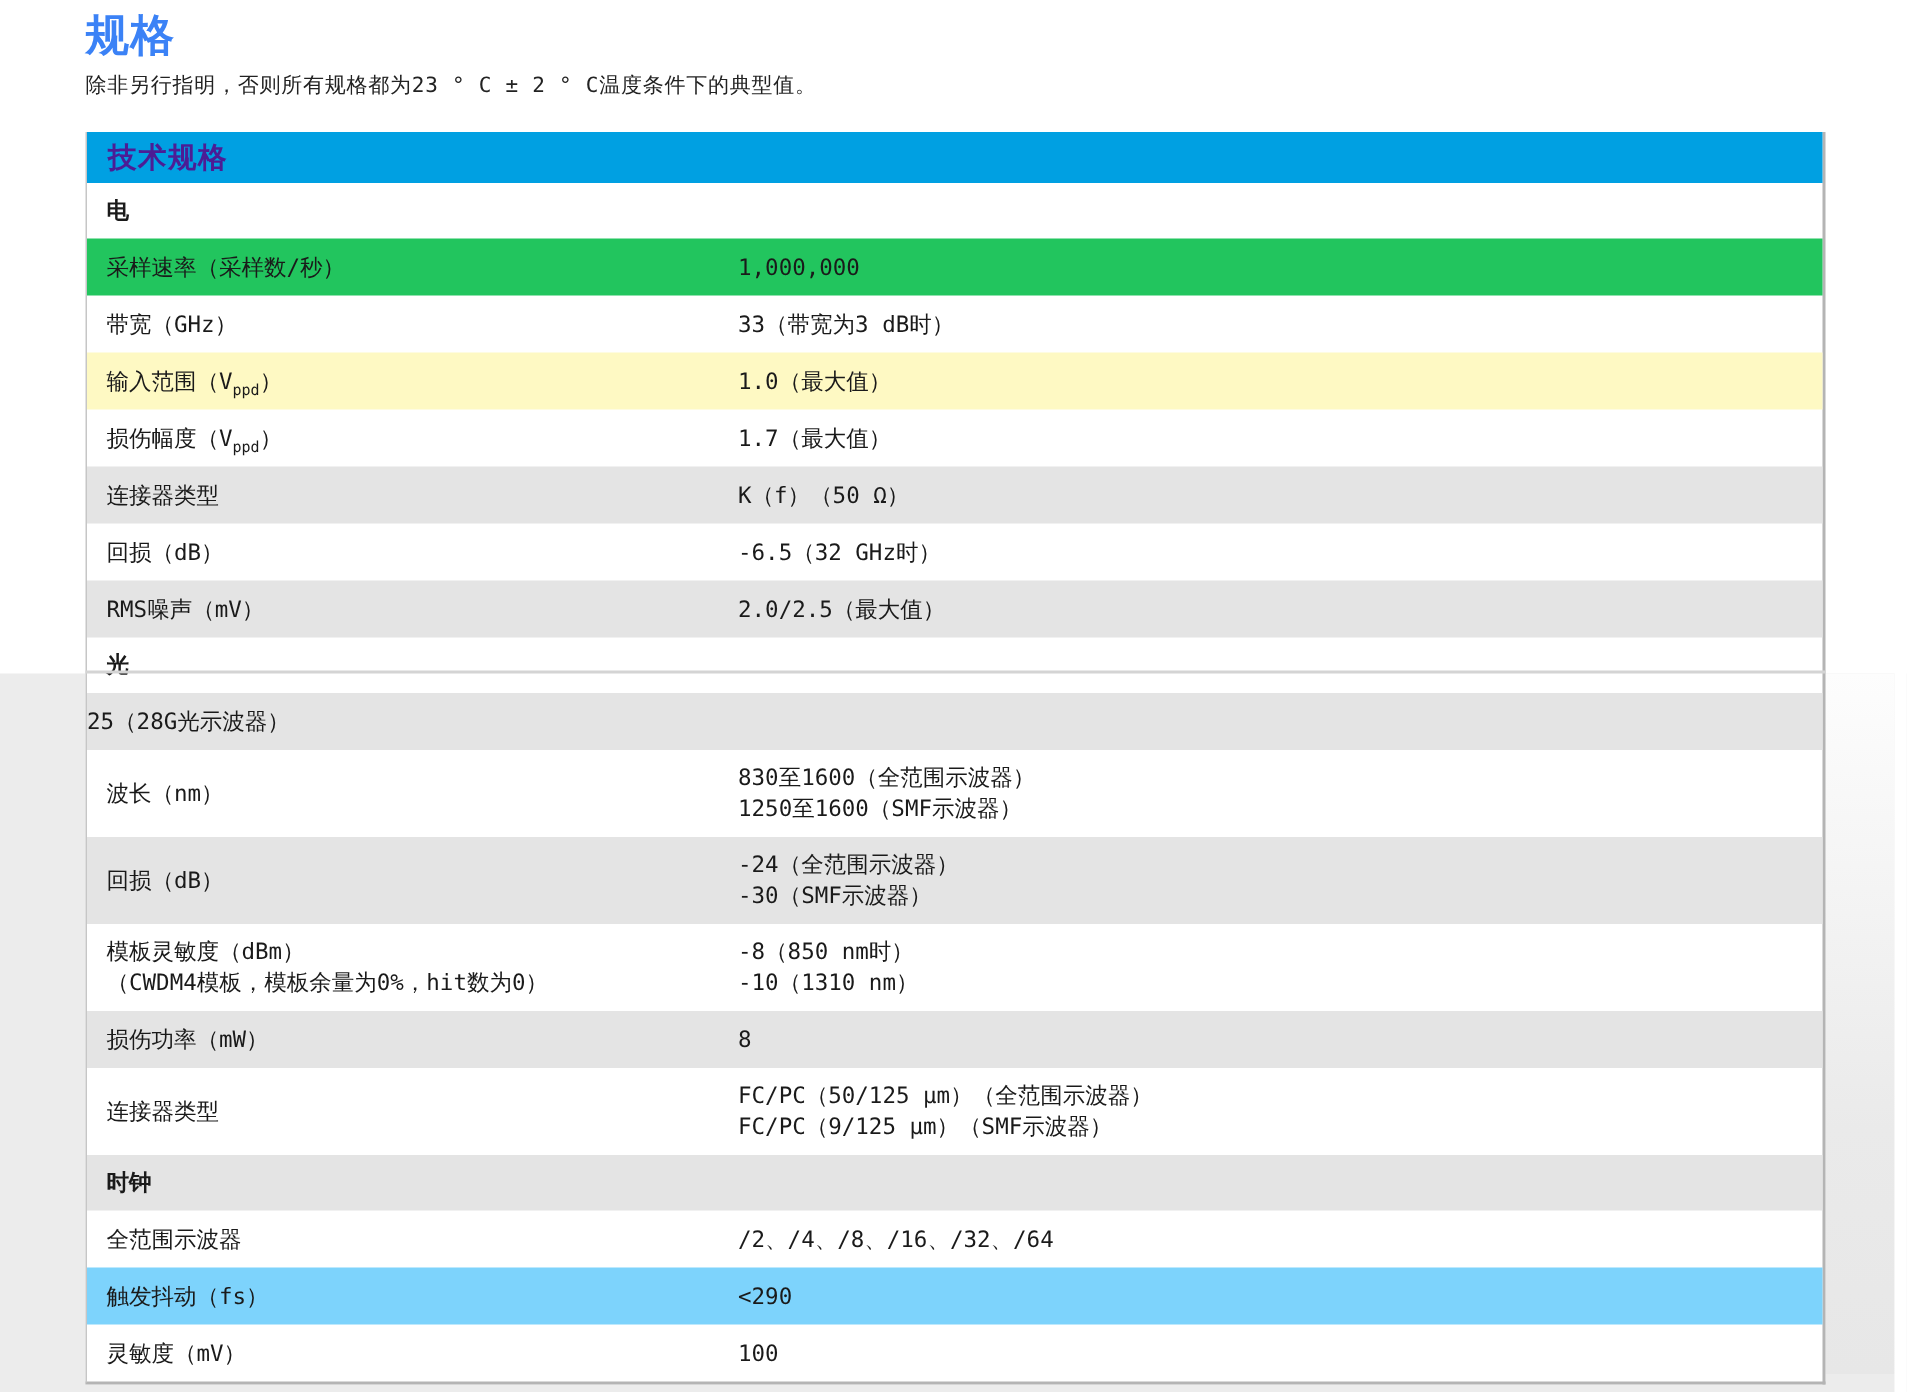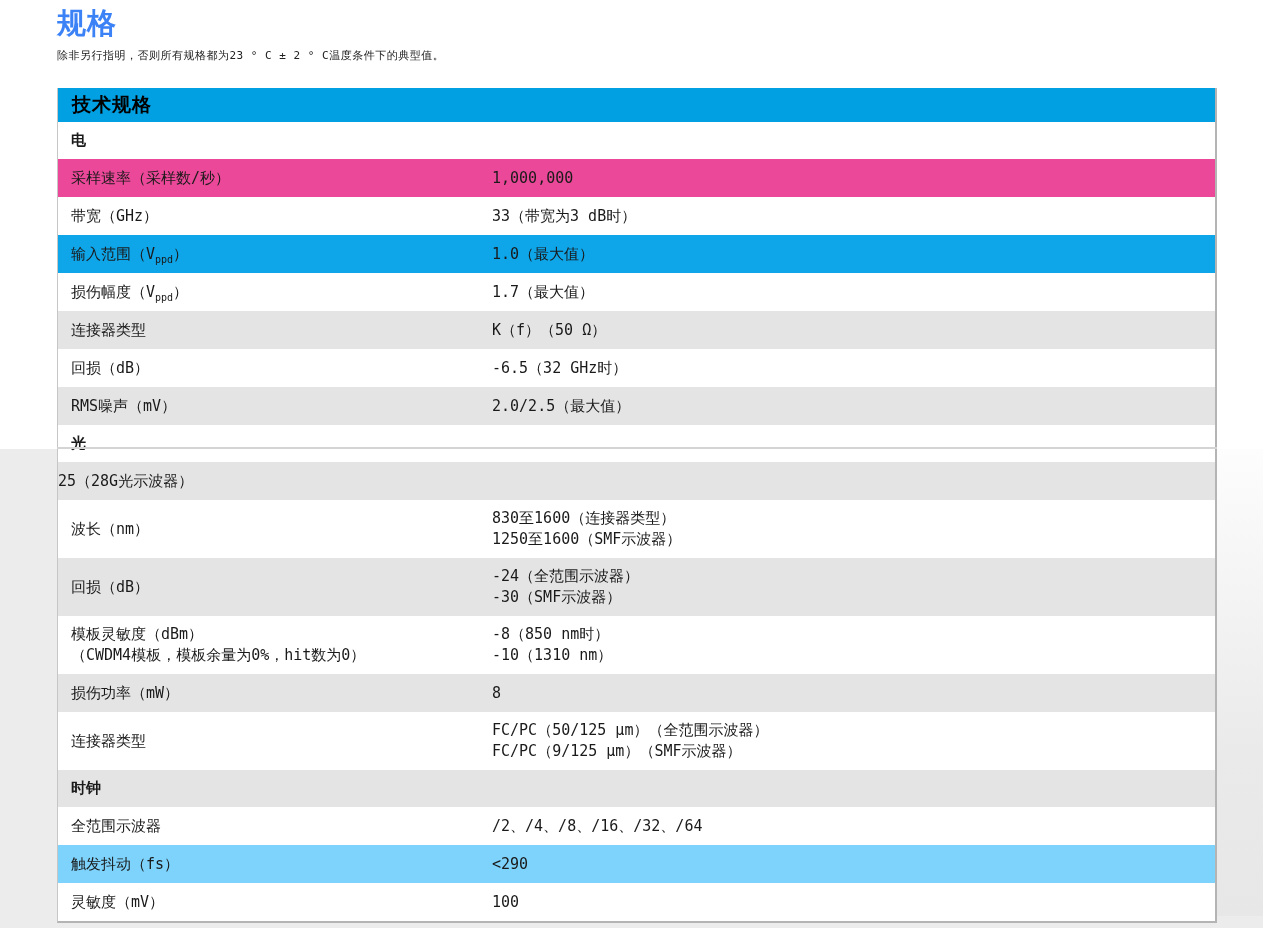--- a/index.html
+++ b/index.html
@@ -32,39 +32,39 @@
   }
 
   
   .page-title {
     position: absolute; left: 57px; top: 4px; margin: 0;
     font-size: 29px; font-weight: bold; letter-spacing: 1px;
     z-index: 2;
   }
   .page-note {
     position: absolute; left: 57px; top: 48px; margin: 0;
-    font-size: 11px; color: #222222; letter-spacing: 0.5px;
+    font-size: 14px; color: #222222; letter-spacing: 0.5px;
     z-index: 2;
   }
 
   
   .spec-table {
     position: absolute; left: 57px; top: 88px; width: 1160px;
     box-sizing: border-box;
     border-left: 1px solid #c6c6c6;
     border-right: 2px solid #b4b4b4;
     border-bottom: 2px solid #b4b4b4;
     background: #ffffff;
     z-index: 2;
   }
   .table-header {
     height: 34px;
     display: flex; align-items: center;
     padding-left: 14px;
-    color: #000000; font-size: 19px; font-weight: bold; letter-spacing: 1px;
+    color: #4c1d95; font-size: 19px; font-weight: bold; letter-spacing: 1px;
   }
   .row {
     display: flex; align-items: center;
     box-sizing: border-box;
     min-height: 38px;
     padding: 8px 0;
     font-size: 15px; line-height: 21px;
   }
   .row.section { min-height: 34px; font-weight: bold; }
   .row.shaded {  }
@@ -84,29 +84,29 @@
 <p class="page-note">除非另行指明，否则所有规格都为23 ° C ± 2 ° C温度条件下的典型值。</p>
 
 <div class="spec-table">
   <div class="table-header" style="background: rgb(0, 160, 226);">
     <span>技术规格</span>
   </div>
   <div id="table-body">
       <div class="row section">
         <div class="cell label">电</div>
       </div>
-      <div class="row shaded" style="background: #ec4899;">
+      <div class="row shaded" style="background: #22c55e;">
         <div class="cell label">采样速率（采样数/秒）</div>
         <div class="cell value">1,000,000</div>
       </div>
       <div class="row">
         <div class="cell label">带宽（GHz）</div>
         <div class="cell value">33（带宽为3 dB时）</div>
       </div>
-      <div class="row shaded" style="background: #0ea5e9;">
+      <div class="row shaded" style="background: #fef9c3;">
         <div class="cell label">输入范围（V<sub>ppd</sub>）</div>
         <div class="cell value">1.0（最大值）</div>
       </div>
       <div class="row">
         <div class="cell label">损伤幅度（V<sub>ppd</sub>）</div>
         <div class="cell value">1.7（最大值）</div>
       </div>
       <div class="row shaded" style="background: rgb(228, 228, 228);">
         <div class="cell label">连接器类型</div>
         <div class="cell value">K（f）（50 Ω）</div>
@@ -120,21 +120,21 @@
         <div class="cell value">2.0/2.5（最大值）</div>
       </div>
       <div class="row section">
         <div class="cell label">光</div>
       </div>
       <div class="row shaded" style="background: rgb(228, 228, 228);">
         <div class="cell value">25（28G光示波器）</div>
       </div>
       <div class="row">
         <div class="cell label">波长（nm）</div>
-        <div class="cell value">830至1600（连接器类型）
+        <div class="cell value">830至1600（全范围示波器）
 1250至1600（SMF示波器）</div>
       </div>
       <div class="row shaded" style="background: rgb(228, 228, 228);">
         <div class="cell label">回损（dB）</div>
         <div class="cell value">-24（全范围示波器）
 -30（SMF示波器）</div>
       </div>
       <div class="row">
         <div class="cell label">模板灵敏度（dBm）
 （CWDM4模板，模板余量为0%，hit数为0）</div>

